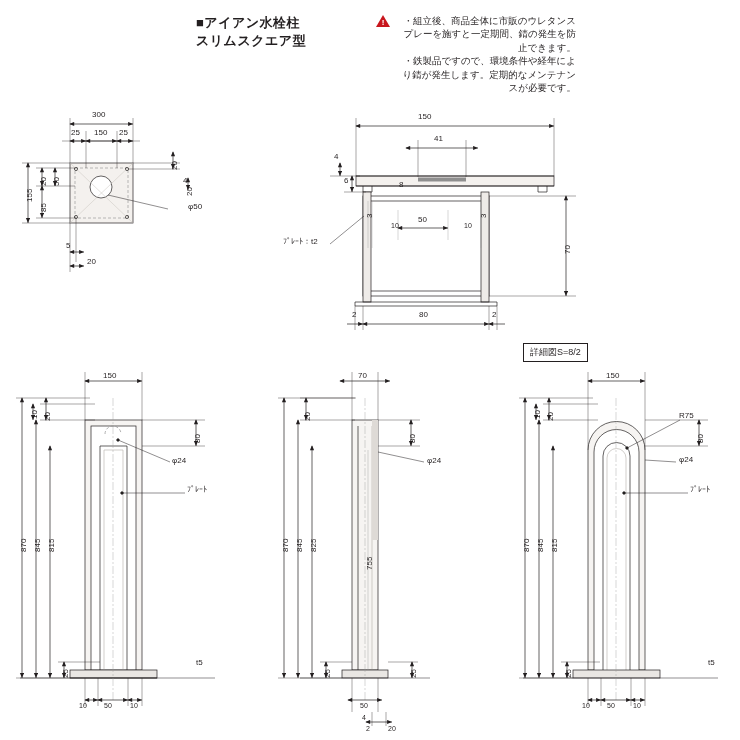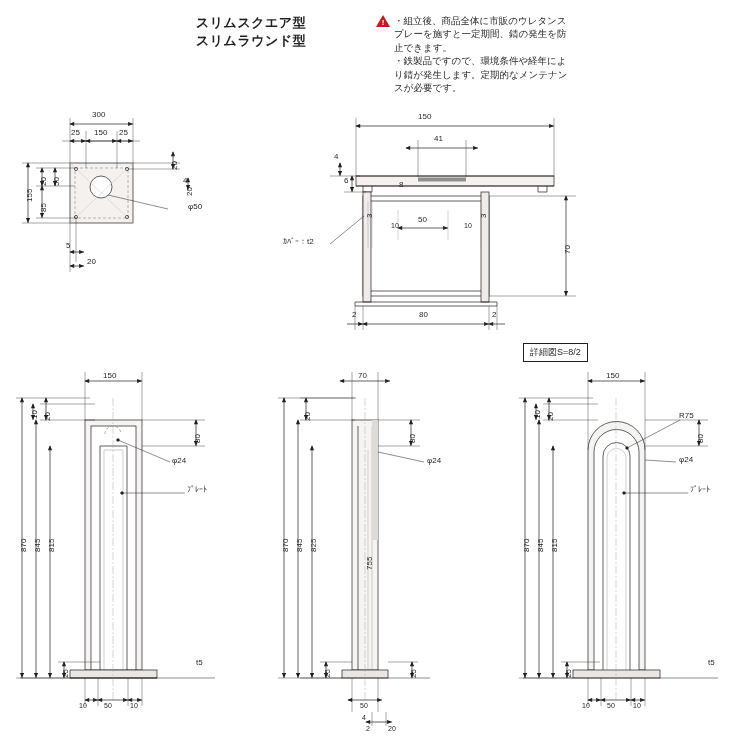--- a/index.html
+++ b/index.html
@@ -17,42 +17,42 @@
   .rot{transform:rotate(-90deg);transform-origin:left top;}
 
   
   #title{top:14px;left:196px;width:170px;}
   #title .line{font-size:13px;font-weight:bold;letter-spacing:.5px;}
   #title .l1{text-align:left;}
   #title .l2,#title .l3{text-align:left;}
 
   
   #warn{top:14px;left:376px;width:200px;}
-  #warn .wtxt{font-size:9.5px;line-height:1.42;}
+  #warn .wtxt{font-size:9.5px;line-height:1.42;text-align:right;}
   .tri{
     position:absolute;left:0;top:1px;width:0;height:0;
     border-left:7px solid transparent;border-right:7px solid transparent;
     border-bottom:12px solid #c8161d;
   }
   .tri:after{
     content:"!";position:absolute;left:-2px;top:3px;width:4px;
     color:#fff;font-size:8px;font-weight:bold;text-align:center;
   }
   #warnbody{margin-left:18px;}
 
   .detailbox{
     border:1px solid #231f20;padding:2px 6px;font-size:9px;background:#fff;
   }
 </style>
 </head>
 <body>
 
 <div class="abs" id="title">
+  <div class="line l1">■アイアン水栓柱</div>
   <div class="line l2">スリムスクエア型</div>
-  <div class="line l3">スリムラウンド型</div>
 </div>
 
 <div class="abs" id="warn">
   <div class="tri"></div>
   <div class="wtxt" id="warnbody" style="white-space:pre-wrap;">・組立後、商品全体に市販のウレタンスプレーを施すと一定期間、錆の発生を防止できます。
 ・鉄製品ですので、環境条件や経年により錆が発生します。定期的なメンテナンスが必要です。</div>
 </div>
 
 <svg class="abs" style="left:0;top:0;" width="740" height="740">
   <defs>
@@ -348,21 +348,21 @@
 <div class="abs t8" style="left:399px;top:181px;">8</div>
 <div class="abs t8 rot" style="left:366px;top:218px;">3</div>
 <div class="abs t7" style="left:391px;top:222px;">10</div>
 <div class="abs t8" style="left:418px;top:216px;">50</div>
 <div class="abs t7" style="left:464px;top:222px;">10</div>
 <div class="abs t8 rot" style="left:480px;top:218px;">3</div>
 <div class="abs t8 rot" style="left:564px;top:254px;">70</div>
 <div class="abs t8" style="left:352px;top:311px;">2</div>
 <div class="abs t8" style="left:419px;top:311px;">80</div>
 <div class="abs t8" style="left:492px;top:311px;">2</div>
-<div class="abs t8" style="left:283px;top:238px;">ｶﾊﾞｰ：t2</div>
+<div class="abs t8" style="left:283px;top:238px;">ﾌﾟﾚｰﾄ：t2</div>
 <div class="abs detailbox" style="left:523px;top:343px;">詳細図S=8/2</div>
 
 <div class="abs t8" style="left:103px;top:372px;">150</div>
 <div class="abs t8 rot" style="left:31px;top:419px;">10</div>
 <div class="abs t8 rot" style="left:44px;top:421px;">20</div>
 <div class="abs t8 rot" style="left:194px;top:443px;">80</div>
 <div class="abs t8 rot" style="left:20px;top:552px;">870</div>
 <div class="abs t8 rot" style="left:34px;top:552px;">845</div>
 <div class="abs t8 rot" style="left:48px;top:552px;">815</div>
 <div class="abs t8 rot" style="left:62px;top:678px;">25</div>

